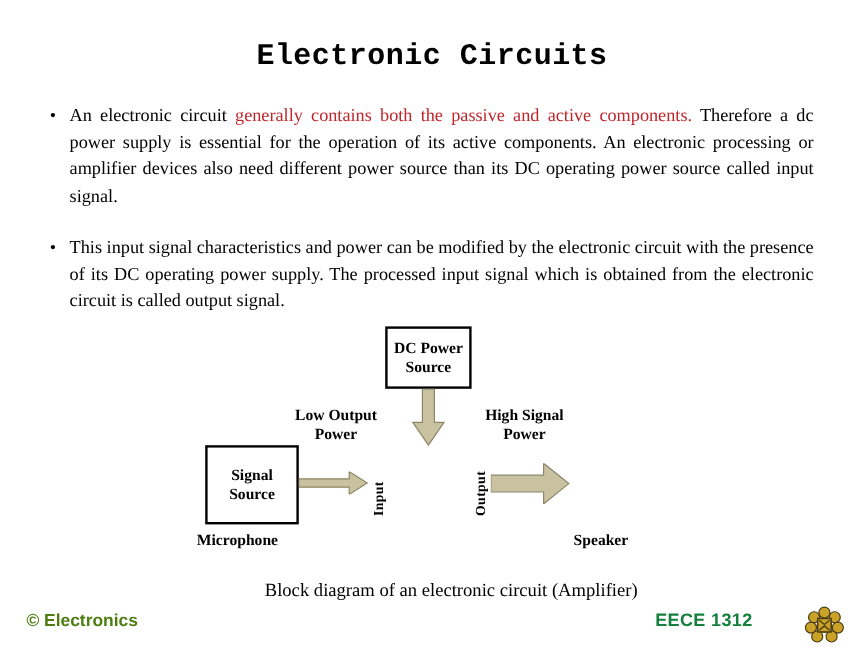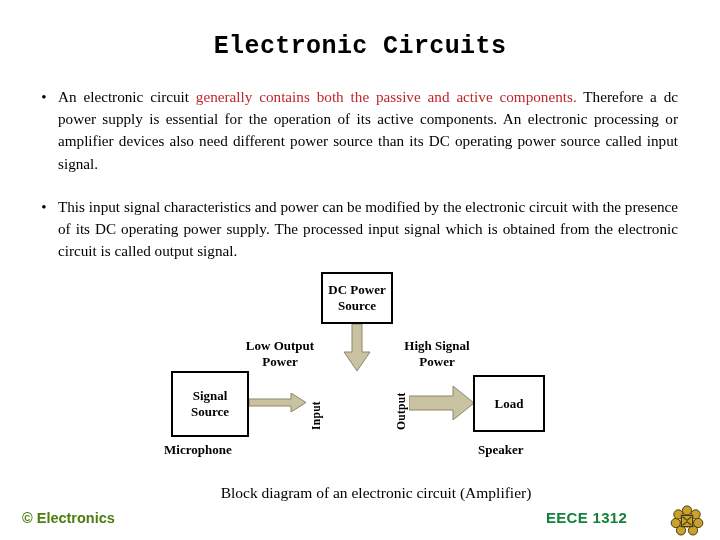--- a/index.html
+++ b/index.html
@@ -228,23 +228,20 @@
     <polygon points="0,6 42,6 42,0 57,9.5 42,19 42,13 0,13" fill="#C9C2A0" stroke="#8C866A" stroke-width="1"></polygon>
   </svg>
 
   <div class="vlabel" id="lbl-input">Input</div>
   <div class="vlabel" id="lbl-output">Output</div>
 
   <svg class="arrow-right-thick" viewBox="0 0 66 34">
     <polygon points="0,10 44,10 44,0 65,17 44,34 44,24 0,24" fill="#C9C2A0" stroke="#8C866A" stroke-width="1"></polygon>
   </svg>
 
-  <div class="blk" id="blk-load">
-    <span>Load</span>
-  </div>
 
   <div class="dlabel" id="lbl-lowsig">
     <span>Low Output</span><br>
     <span>Power</span>
   </div>
   <div class="dlabel" id="lbl-highsig">
     <span>High Signal</span><br>
     <span>Power</span>
   </div>
 

